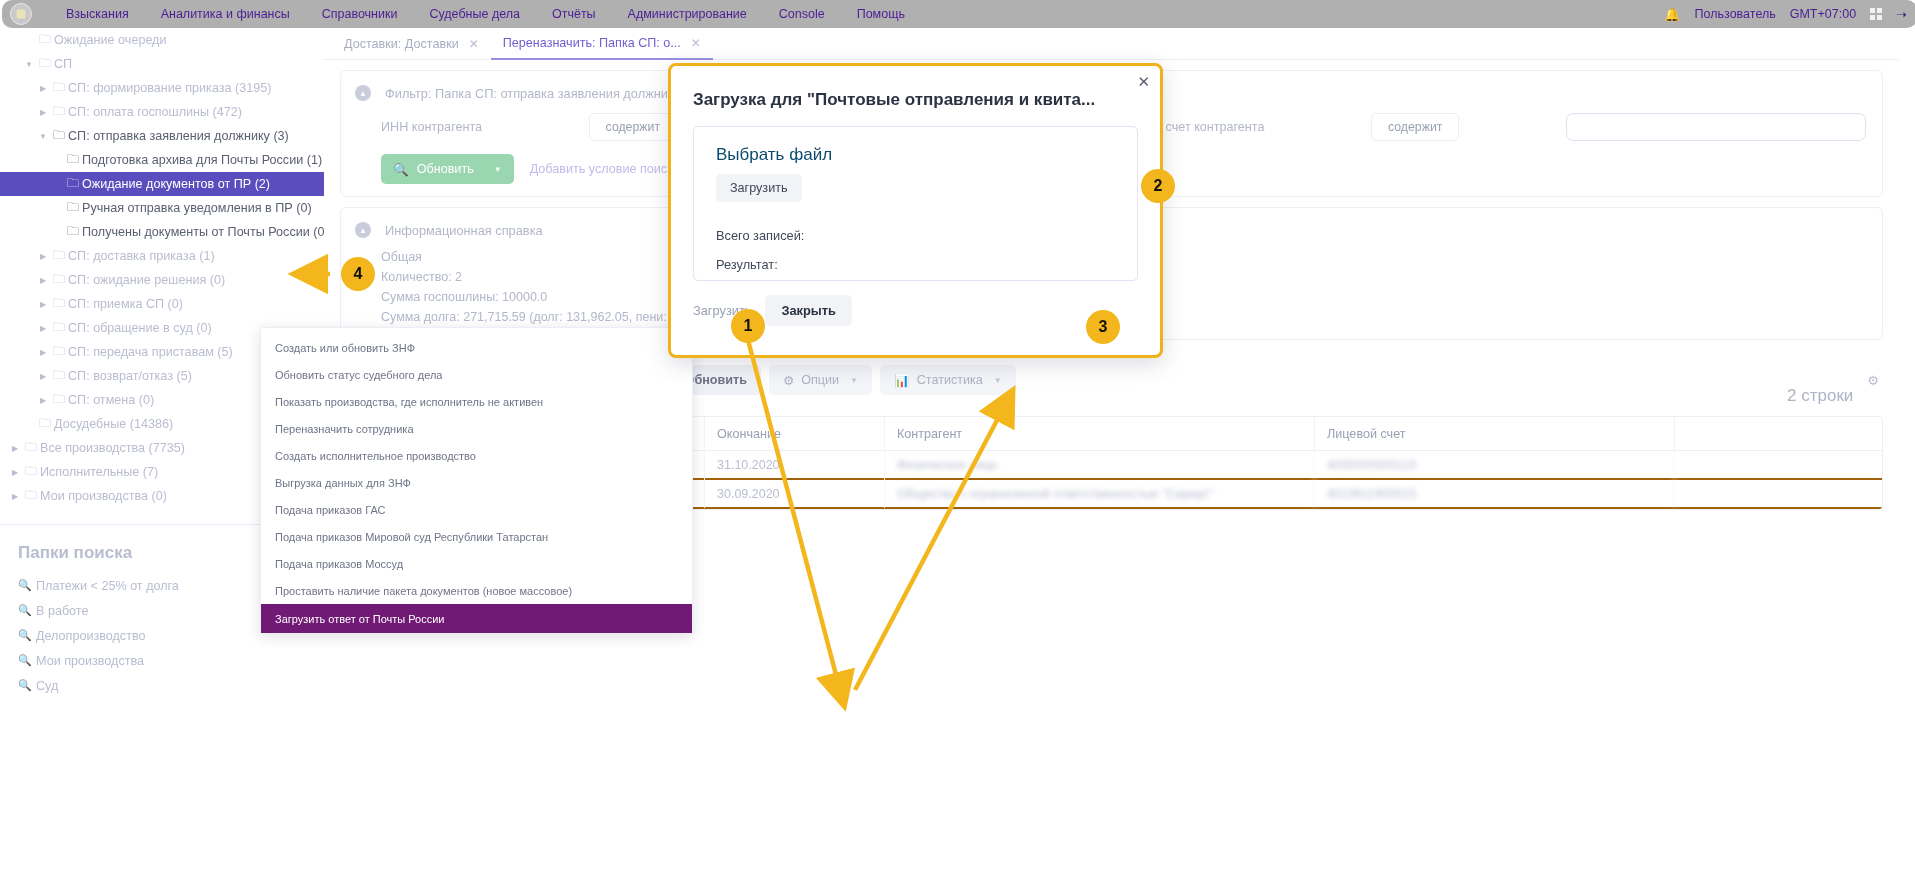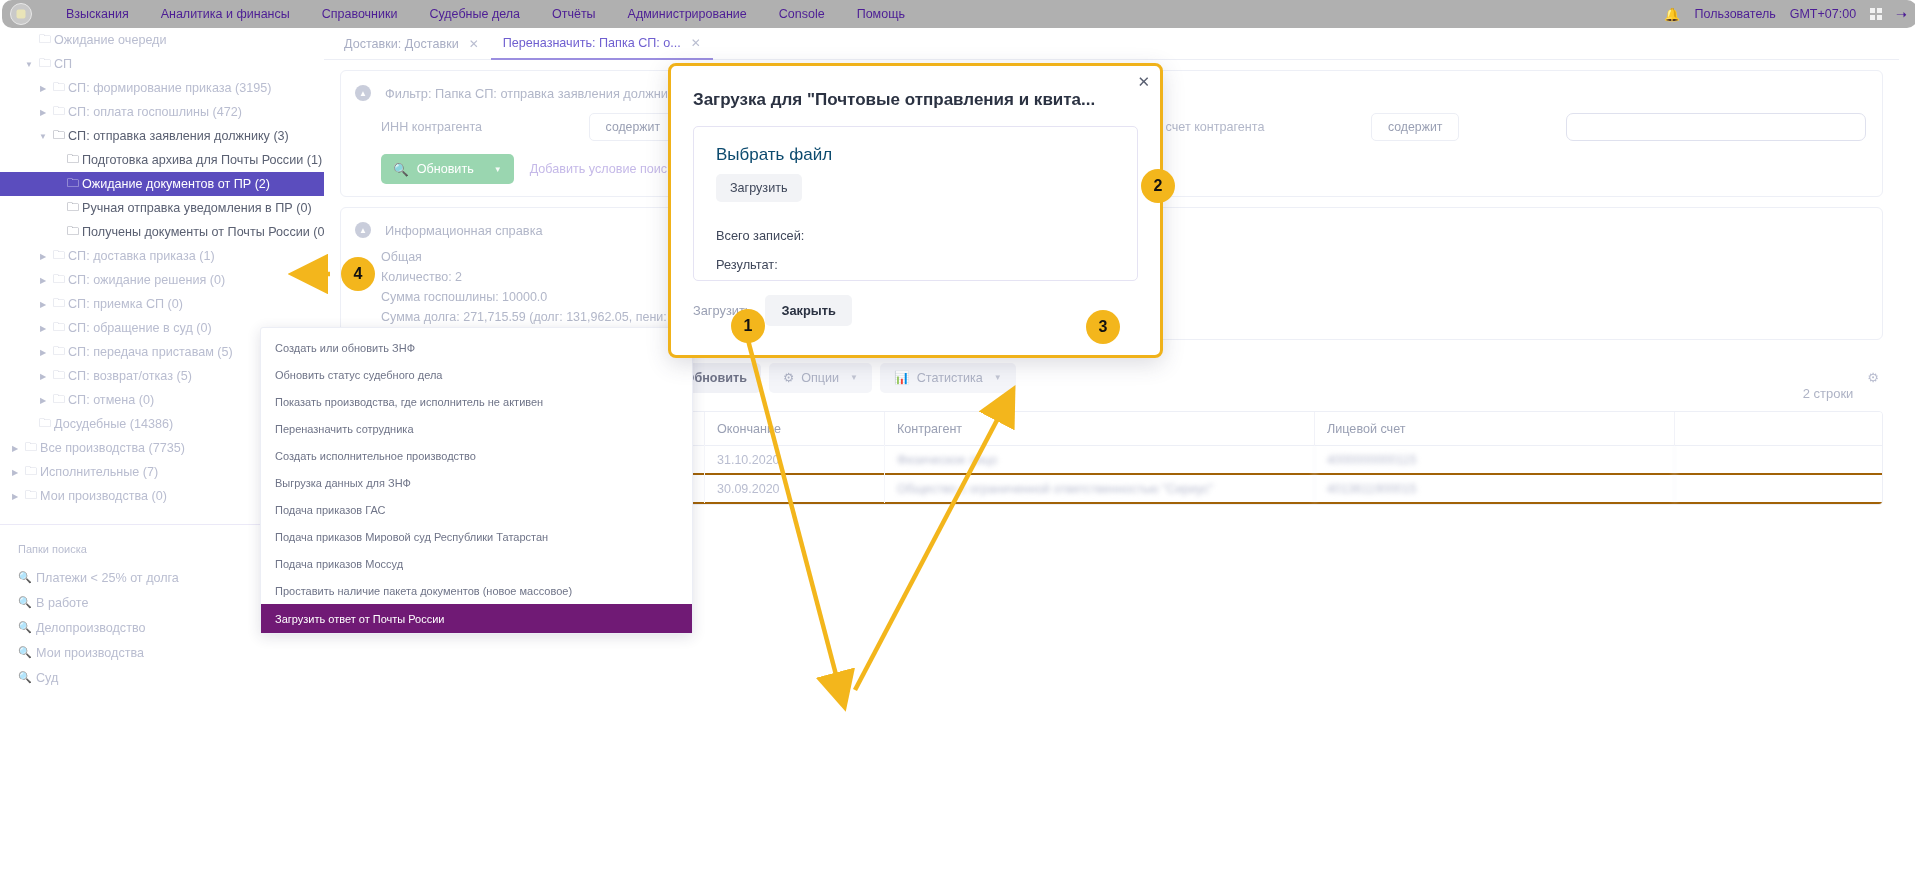--- a/index.html
+++ b/index.html
@@ -52,21 +52,21 @@
     color:#b9bdd0; white-space:nowrap; cursor:pointer; padding-right:6px;
   }
   .node.dark { color:#5a6072; }
   .node.sel { background:#5b4dbe; color:#fff; }
   .node .caret { width:14px; flex:none; text-align:center; font-size:8px; color:#b9bdd0; }
   .node.sel .caret { color:#fff; }
   .node .caret.down{ font-size:8px; }
   .node .fold { width:18px; flex:none; font-size:12px; text-align:center; }
   .node .lbl { overflow:hidden; text-overflow:ellipsis; }
   .sep { height:1px; background:#ebe9f7; margin:10px 0 0 0; }
-  .search-title { font-size:11px; color:#b9bdd0; padding:18px 0 10px 18px; }
+  .search-title { font-size:17px; color:#b9bdd0; padding:18px 0 10px 18px;font-weight:bold; }
   .snode { display:flex; align-items:center; height:25px; font-size:12.6px; color:#b9bdd0; cursor:pointer; }
   .snode .mag { width:22px; flex:none; text-align:center; font-size:11px; font-weight:bold; color:#a9aec4; }
 
   
   .collapse-handle{
     position:absolute; left:330px; top:376px; width:16px; height:26px;
     background:#fff; border:1px solid #e4e6f0; border-radius:4px;
     display:flex;align-items:center;justify-content:center;font-size:10px;color:#b6bacb;cursor:pointer;
     z-index:6;
   }
@@ -109,21 +109,21 @@
 
   
   .toolbar { display:flex; align-items:center; gap:8px; margin:14px 16px 0 16px; }
   .tbtn {
     display:flex;align-items:center;gap:7px; height:30px; padding:0 14px; border-radius:5px;
     font-size:12.6px; background:#f4f5f9; color:#adb2c4; cursor:pointer; white-space:nowrap; border:none;
   }
   .tbtn.primary { background:#7a68d4; color:#fff; }
   .tbtn.active { background:#f0f1f6; color:#6f7387; font-weight:bold; }
   .tbtn .cv { font-size:8px; opacity:.7; margin-left:4px; }
-  .rows-count { margin-left:auto; font-size:13px; color:#aeb3c5; padding-right:6px;margin-top:32px; }
+  .rows-count { margin-left:auto; font-size:17px; color:#aeb3c5; padding-right:6px;margin-top:32px; }
   .gear-cell { font-size:13px; color:#b9bdd0; cursor:pointer; padding-right:4px;}
 
   
   .table { margin:10px 16px 0 16px; border:1px solid #edeff6; border-radius:4px; overflow:hidden; }
   .thead { display:flex; height:34px; align-items:center; background:#fff; border-bottom:1px solid #edeff6; }
   .th { font-size:12.6px; color:#9aa0b4; padding:0 12px; display:flex;align-items:center;gap:8px; border-right:1px solid #f1f2f8; height:34px; white-space:nowrap;}
   .th.cbx { width:42px; justify-content:center; padding:0; }
   .tr { display:flex; height:29px; align-items:center; border-bottom:2px solid #a16207; }
   .td { font-size:12.5px; color:#b9bdd0; padding:0 12px; border-right:1px solid #f5f6fa; height:29px; display:flex;align-items:center; overflow:hidden; white-space:nowrap;}
   .td.cbx { width:42px; justify-content:center; padding:0; }

